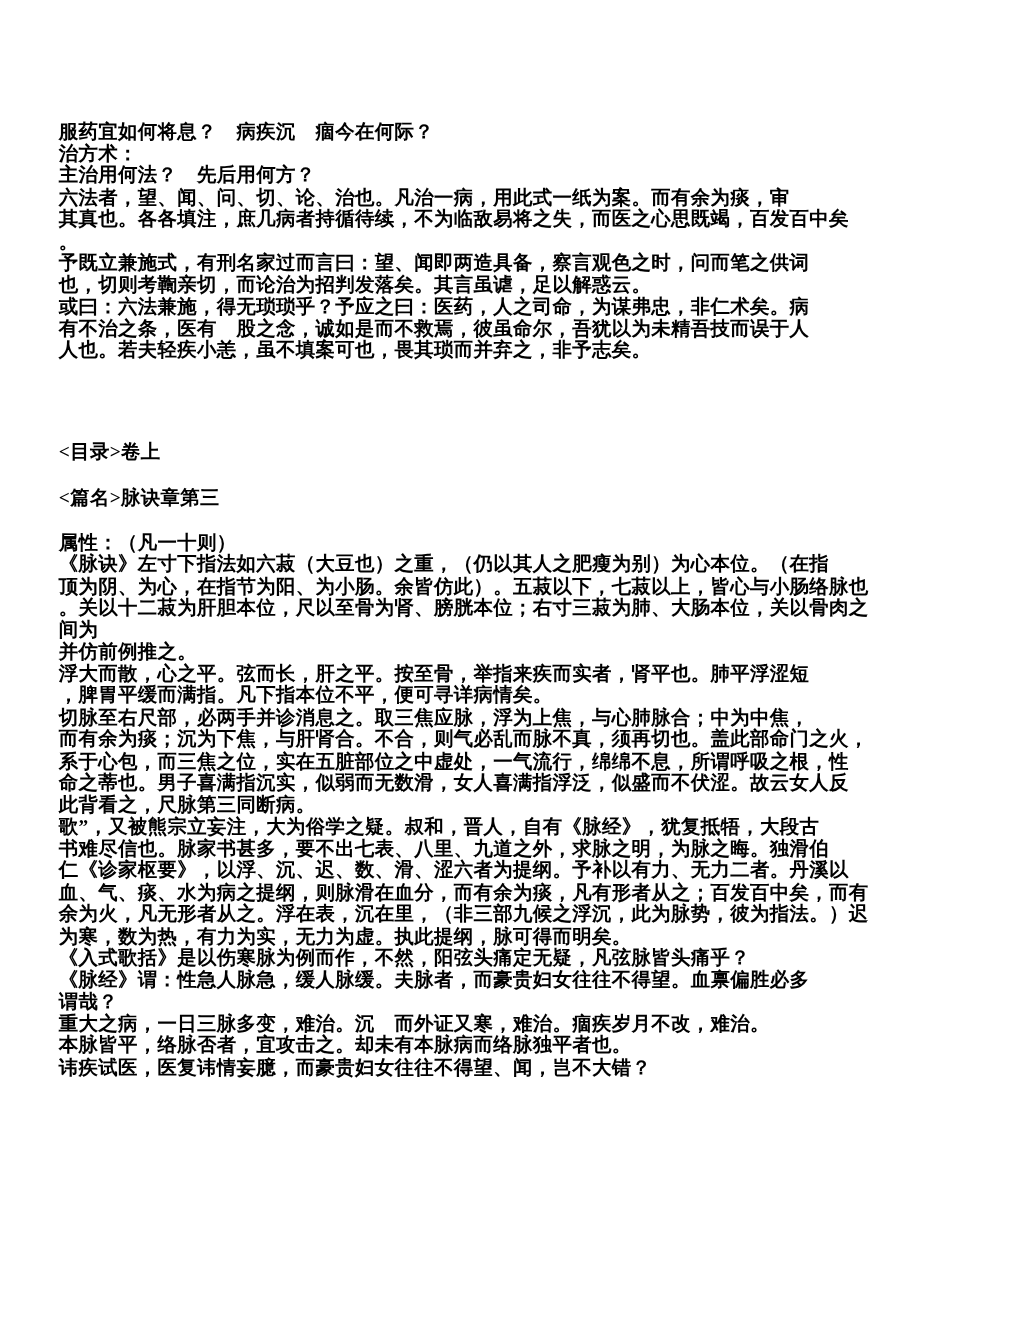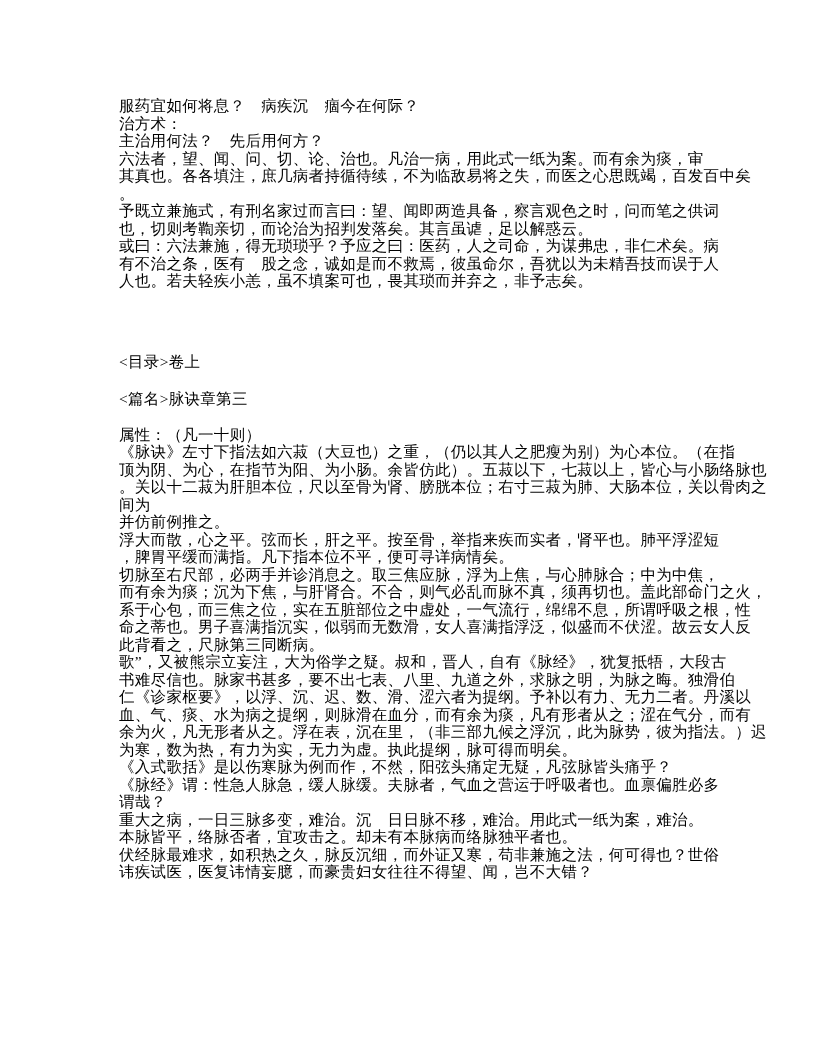--- a/index.html
+++ b/index.html
@@ -16,21 +16,22 @@
   .page {
     position: absolute;
     top: 0;
     left: 0;
     width: 816px;
     height: 1056px;
     background: #ffffff;
     color: #000000;
   }
   .content {
-    padding: 97px 96px 0 119px;
+    padding: 97px 96px 0 47px;
+    font-weight: bold;
   }
   .line {
     font-family: "Liberation Serif", "DejaVu Serif", serif;
     font-size: 15.5px;
     line-height: 17.5px;
     height: 17.5px;
     letter-spacing: 0.3px;
     white-space: pre;
     color: #000000;
   }
@@ -78,26 +79,25 @@
       <div class="line">浮大而散，心之平。弦而长，肝之平。按至骨，举指来疾而实者，肾平也。肺平浮涩短</div>
       <div class="line">，脾胃平缓而满指。凡下指本位不平，便可寻详病情矣。</div>
       <div class="line">切脉至右尺部，必两手并诊消息之。取三焦应脉，浮为上焦，与心肺脉合；中为中焦，</div>
       <div class="line">而有余为痰；沉为下焦，与肝肾合。不合，则气必乱而脉不真，须再切也。盖此部命门之火，</div>
       <div class="line">系于心包，而三焦之位，实在五脏部位之中虚处，一气流行，绵绵不息，所谓呼吸之根，性</div>
       <div class="line">命之蒂也。男子喜满指沉实，似弱而无数滑，女人喜满指浮泛，似盛而不伏涩。故云女人反</div>
       <div class="line">此背看之，尺脉第三同断病。</div>
       <div class="line">歌”，又被熊宗立妄注，大为俗学之疑。叔和，晋人，自有《脉经》，犹复抵牾，大段古</div>
       <div class="line">书难尽信也。脉家书甚多，要不出七表、八里、九道之外，求脉之明，为脉之晦。独滑伯</div>
       <div class="line">仁《诊家枢要》，以浮、沉、迟、数、滑、涩六者为提纲。予补以有力、无力二者。丹溪以</div>
-      <div class="line">血、气、痰、水为病之提纲，则脉滑在血分，而有余为痰，凡有形者从之；涩在气分，而有</div>
+      <div class="line">血、气、痰、水为病之提纲，则脉滑在血分，而有余为痰，凡有形者从之；百发百中矣，而有</div>
       <div class="line">余为火，凡无形者从之。浮在表，沉在里，（非三部九候之浮沉，此为脉势，彼为指法。）迟</div>
       <div class="line">为寒，数为热，有力为实，无力为虚。执此提纲，脉可得而明矣。</div>
       <div class="line">《入式歌括》是以伤寒脉为例而作，不然，阳弦头痛定无疑，凡弦脉皆头痛乎？</div>
-      <div class="line">《脉经》谓：性急人脉急，缓人脉缓。夫脉者，气血之营运于呼吸者也。血禀偏胜必多</div>
+      <div class="line">《脉经》谓：性急人脉急，缓人脉缓。夫脉者，而豪贵妇女往往不得望。血禀偏胜必多</div>
       <div class="line">谓哉？</div>
-      <div class="line">重大之病，一日三脉多变，难治。沉　日日脉不移，难治。用此式一纸为案，难治。</div>
+      <div class="line">重大之病，一日三脉多变，难治。沉　而外证又寒，难治。痼疾岁月不改，难治。</div>
       <div class="line">本脉皆平，络脉否者，宜攻击之。却未有本脉病而络脉独平者也。</div>
-      <div class="line">伏经脉最难求，如积热之久，脉反沉细，而外证又寒，苟非兼施之法，何可得也？世俗</div>
       <div class="line">讳疾试医，医复讳情妄臆，而豪贵妇女往往不得望、闻，岂不大错？</div>
     </div>
 
   </div>
 </div>
 
 </body></html>

